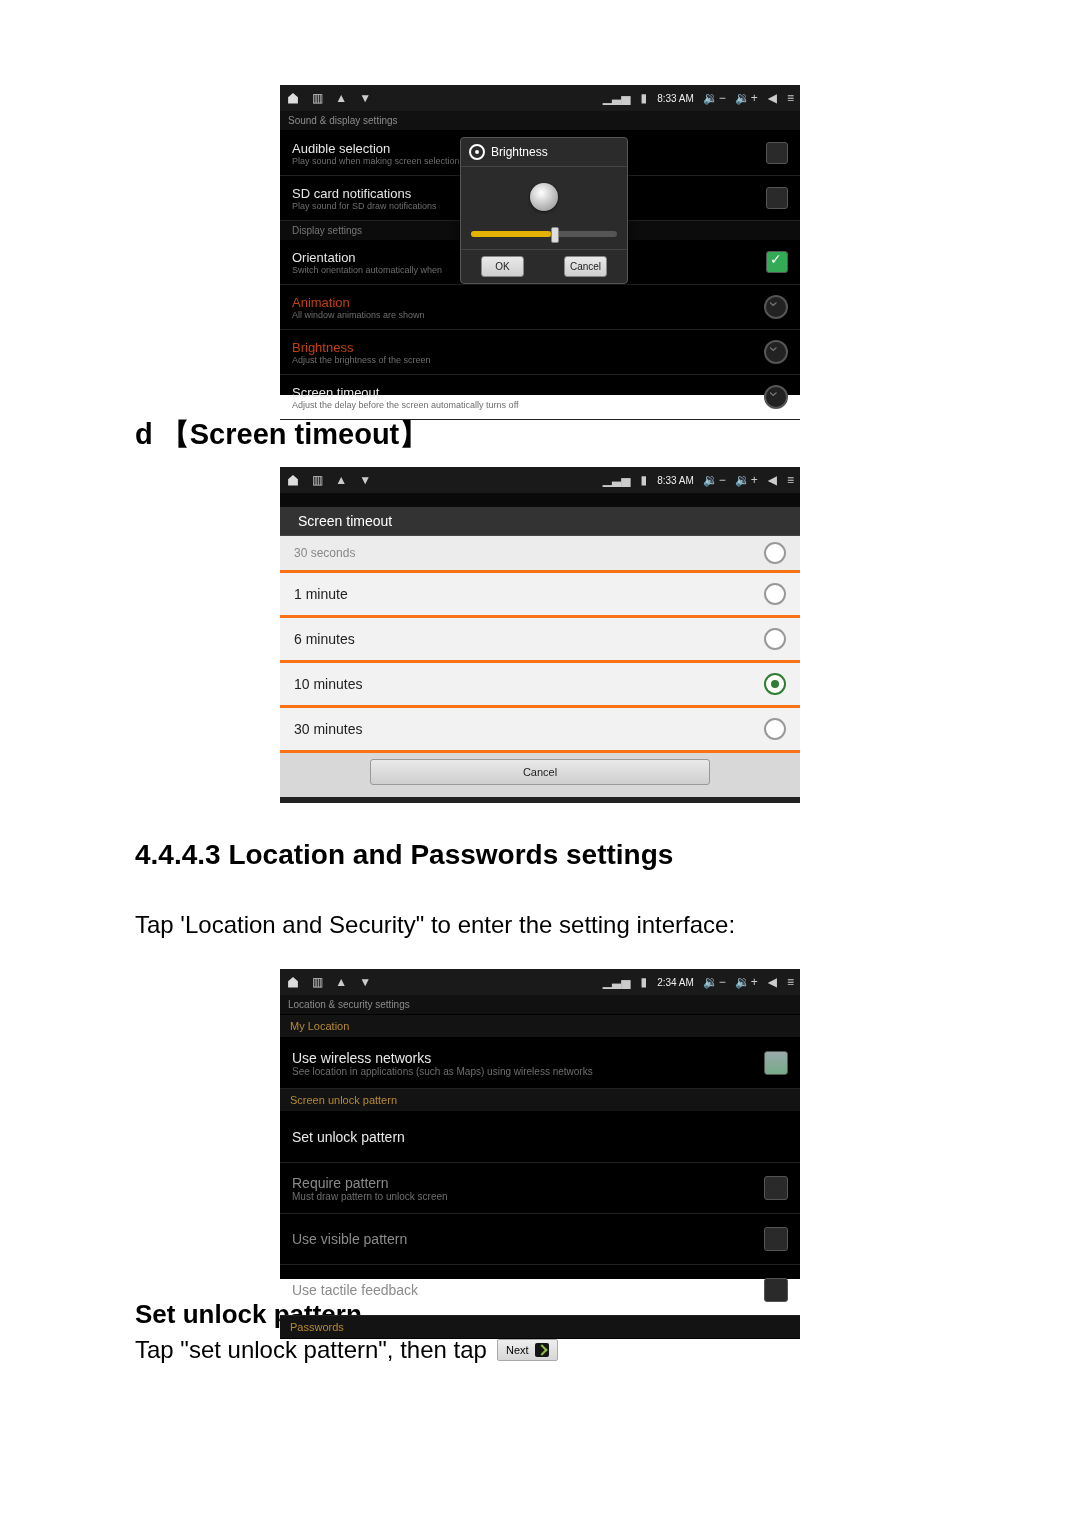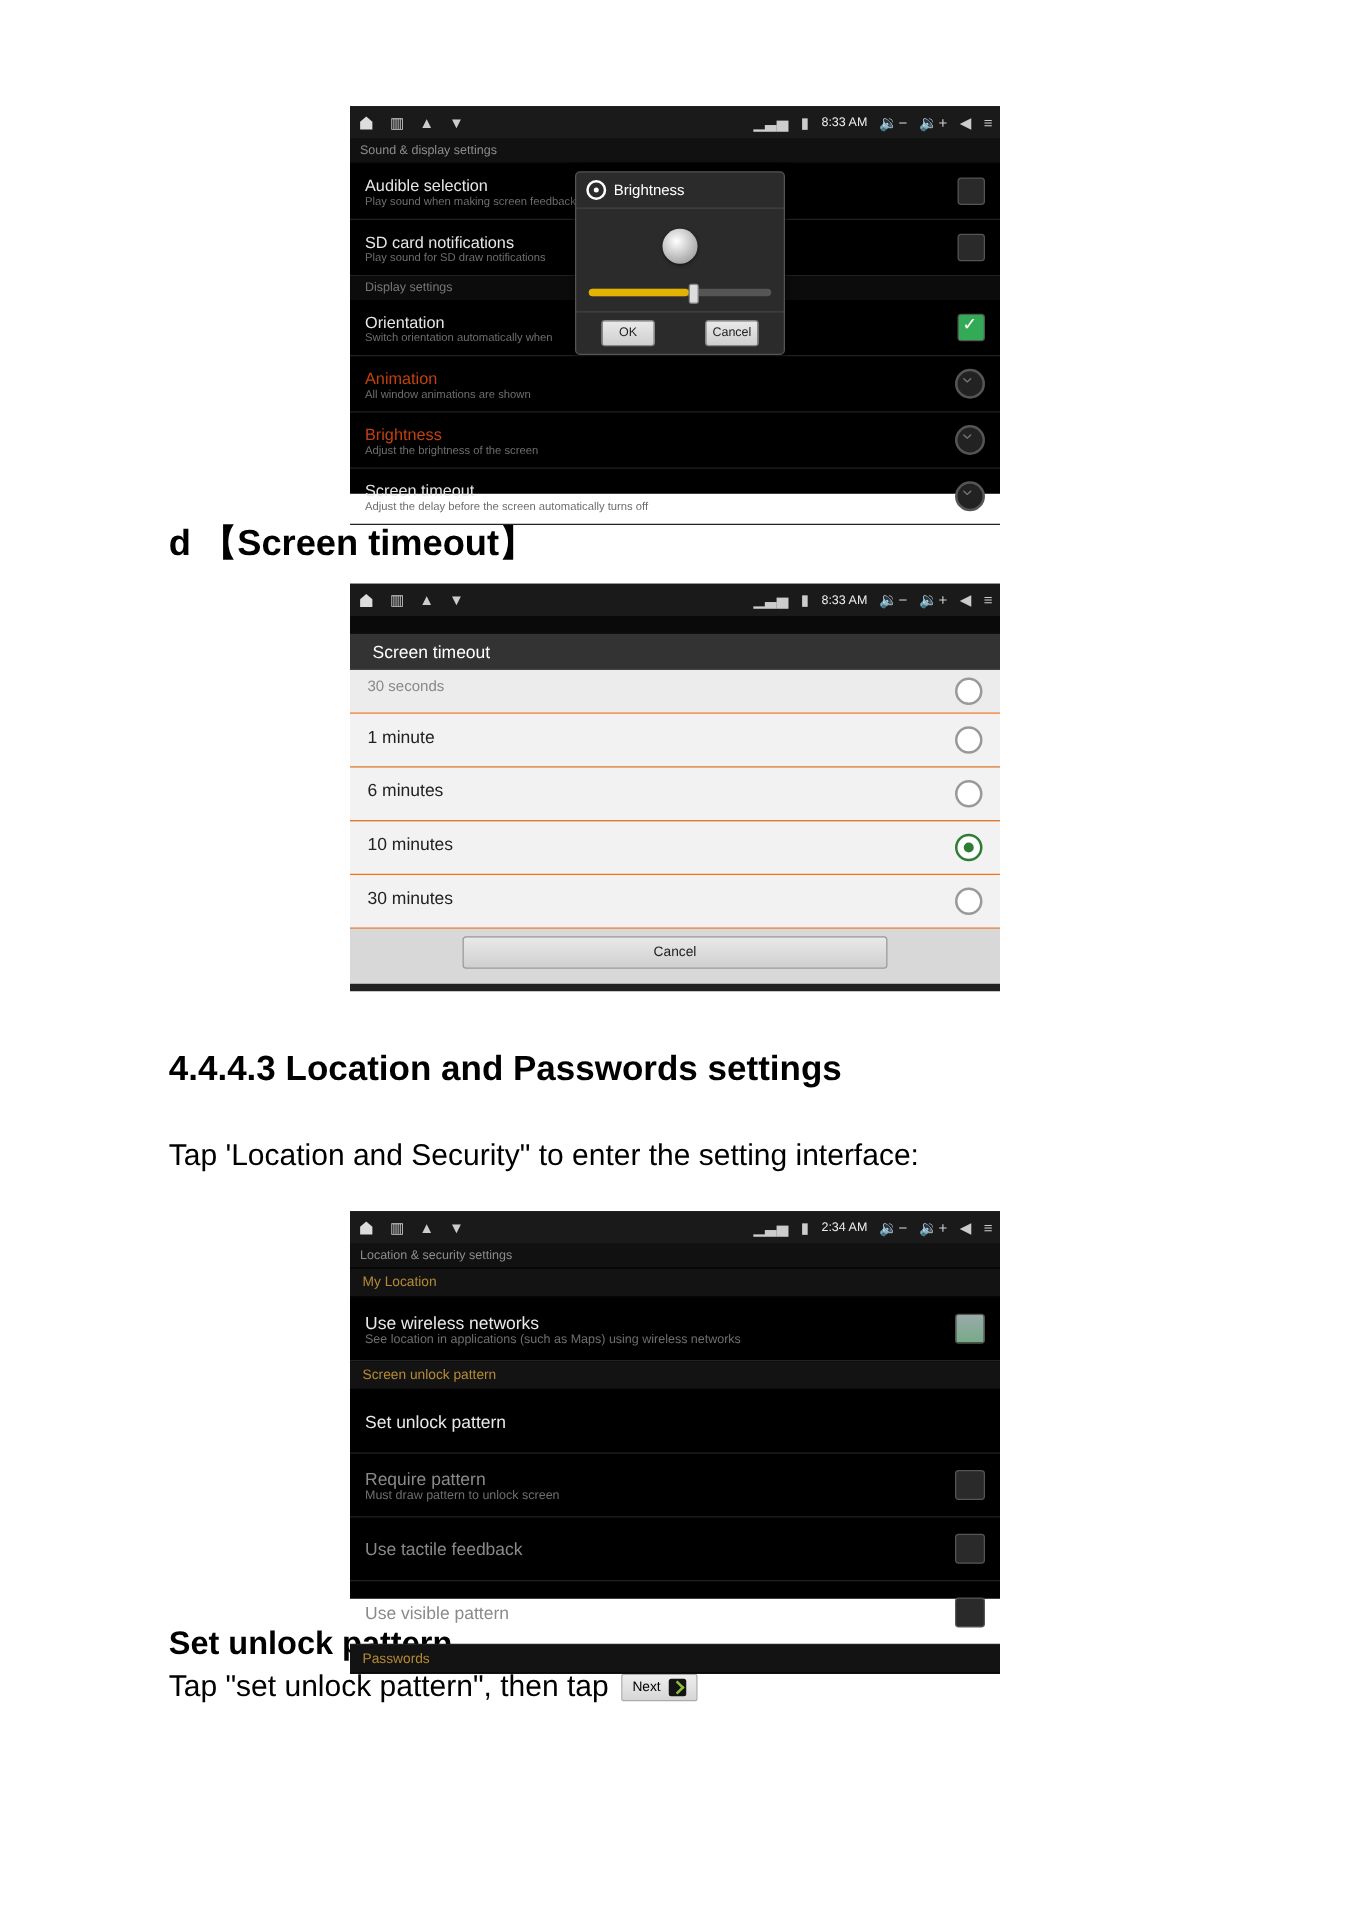--- a/index.html
+++ b/index.html
@@ -74,23 +74,23 @@
   }
 
   
   .shot2 { width: 520px; height: 302px; }
   .shot2 .crumb2 { font-size: 9px; color: #666; padding: 2px 8px; background: #0a0a0a; }
   .sheet-title {
     display: flex; align-items: center; gap: 8px; color: #fff; font-size: 14px;
     padding: 6px 10px; background: #333; border-bottom: 1px solid #444;
   }
   .radio-row {
-    display: flex; justify-content: space-between;
+    display: flex; align-items: center; justify-content: space-between;
     background: #f2f2f2; color: #222; font-size: 14px; padding: 10px 14px;
-    border-bottom: 1px solid #f97316;
+    border-bottom: 3px solid #f97316;
   }
   .radio-row.dim { color: #888; background: #ececec; font-size: 12px; padding: 6px 14px; }
   .radio { width: 18px; height: 18px; border: 2px solid #999; border-radius: 50%; background: #fff; position: relative; }
   .radio.sel { border-color: #2e7d32; }
   .radio.sel::after { content: ""; width: 8px; height: 8px; background: #2e7d32; border-radius: 50%; position: absolute; left: 5px; top: 5px; }
   .sheet-btn {
     background: linear-gradient(#e9e9e9,#cfcfcf); text-align: center; font-size: 11px;
     padding: 6px 0; color: #222; border-top: 1px solid #aaa; margin: 0 90px 6px 90px;
     border: 1px solid #999; border-radius: 3px;
   }
@@ -152,21 +152,21 @@
         <span class="sb-glyph">🔉+</span>
         <span class="sb-glyph">◀</span>
         <span class="sb-glyph">≡</span>
       </div>
     </div>
     <div class="crumb">Sound &amp; display settings</div>
 
     <div class="setting-row">
       <div class="txt">
         <span class="title">Audible selection</span>
-        <span class="sub">Play sound when making screen feedback</span>
+        <span class="sub">Play sound when making screen selection</span>
       </div>
       <div class="chk"></div>
     </div>
     <div class="setting-row">
       <div class="txt">
         <span class="title">SD card notifications</span>
         <span class="sub">Play sound for SD draw notifications</span>
       </div>
       <div class="chk"></div>
     </div>
@@ -315,25 +315,25 @@
       <div class="t">Set unlock pattern</div>
     </div>
     <div class="row3">
       <div>
         <div class="t dim">Require pattern</div>
         <div class="s">Must draw pattern to unlock screen</div>
       </div>
       <div class="chk3"></div>
     </div>
     <div class="row3">
+      <div class="t dim">Use visible pattern</div>
+      <div class="chk3"></div>
+    </div>
+    <div class="row3">
       <div class="t dim">Use tactile feedback</div>
-      <div class="chk3"></div>
-    </div>
-    <div class="row3">
-      <div class="t dim">Use visible pattern</div>
       <div class="chk3"></div>
     </div>
     <div class="cat">Passwords</div>
   </div>
 
   <h4 class="sub">Set unlock pattern</h4>
   <div class="inline-line">
     <span>Tap "set unlock pattern", then tap</span>
     <span class="next-btn">
       <span>Next</span>

